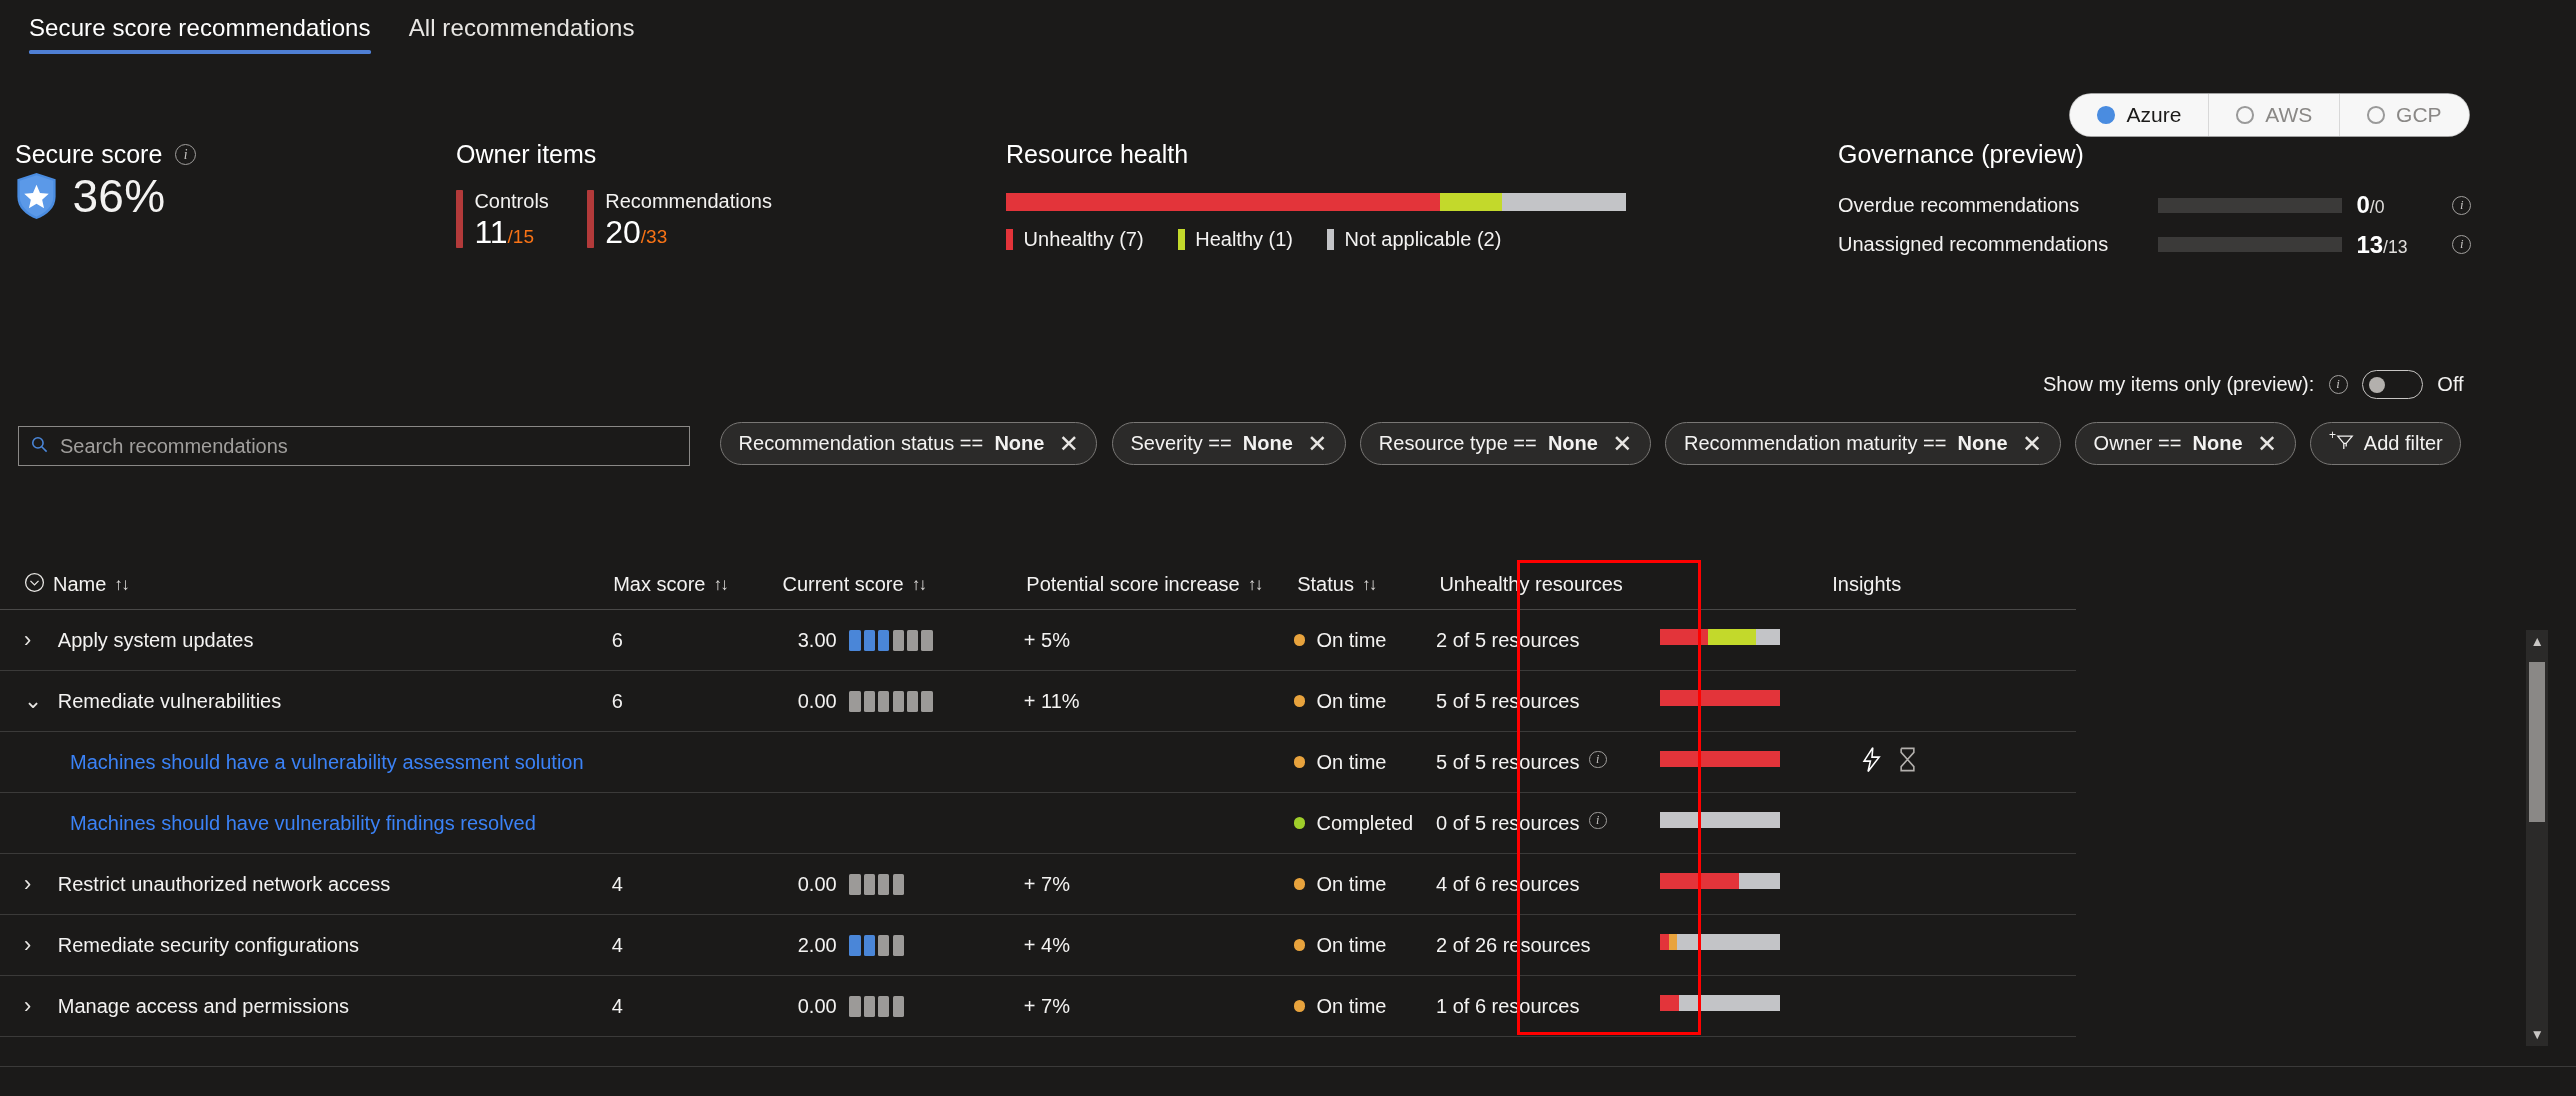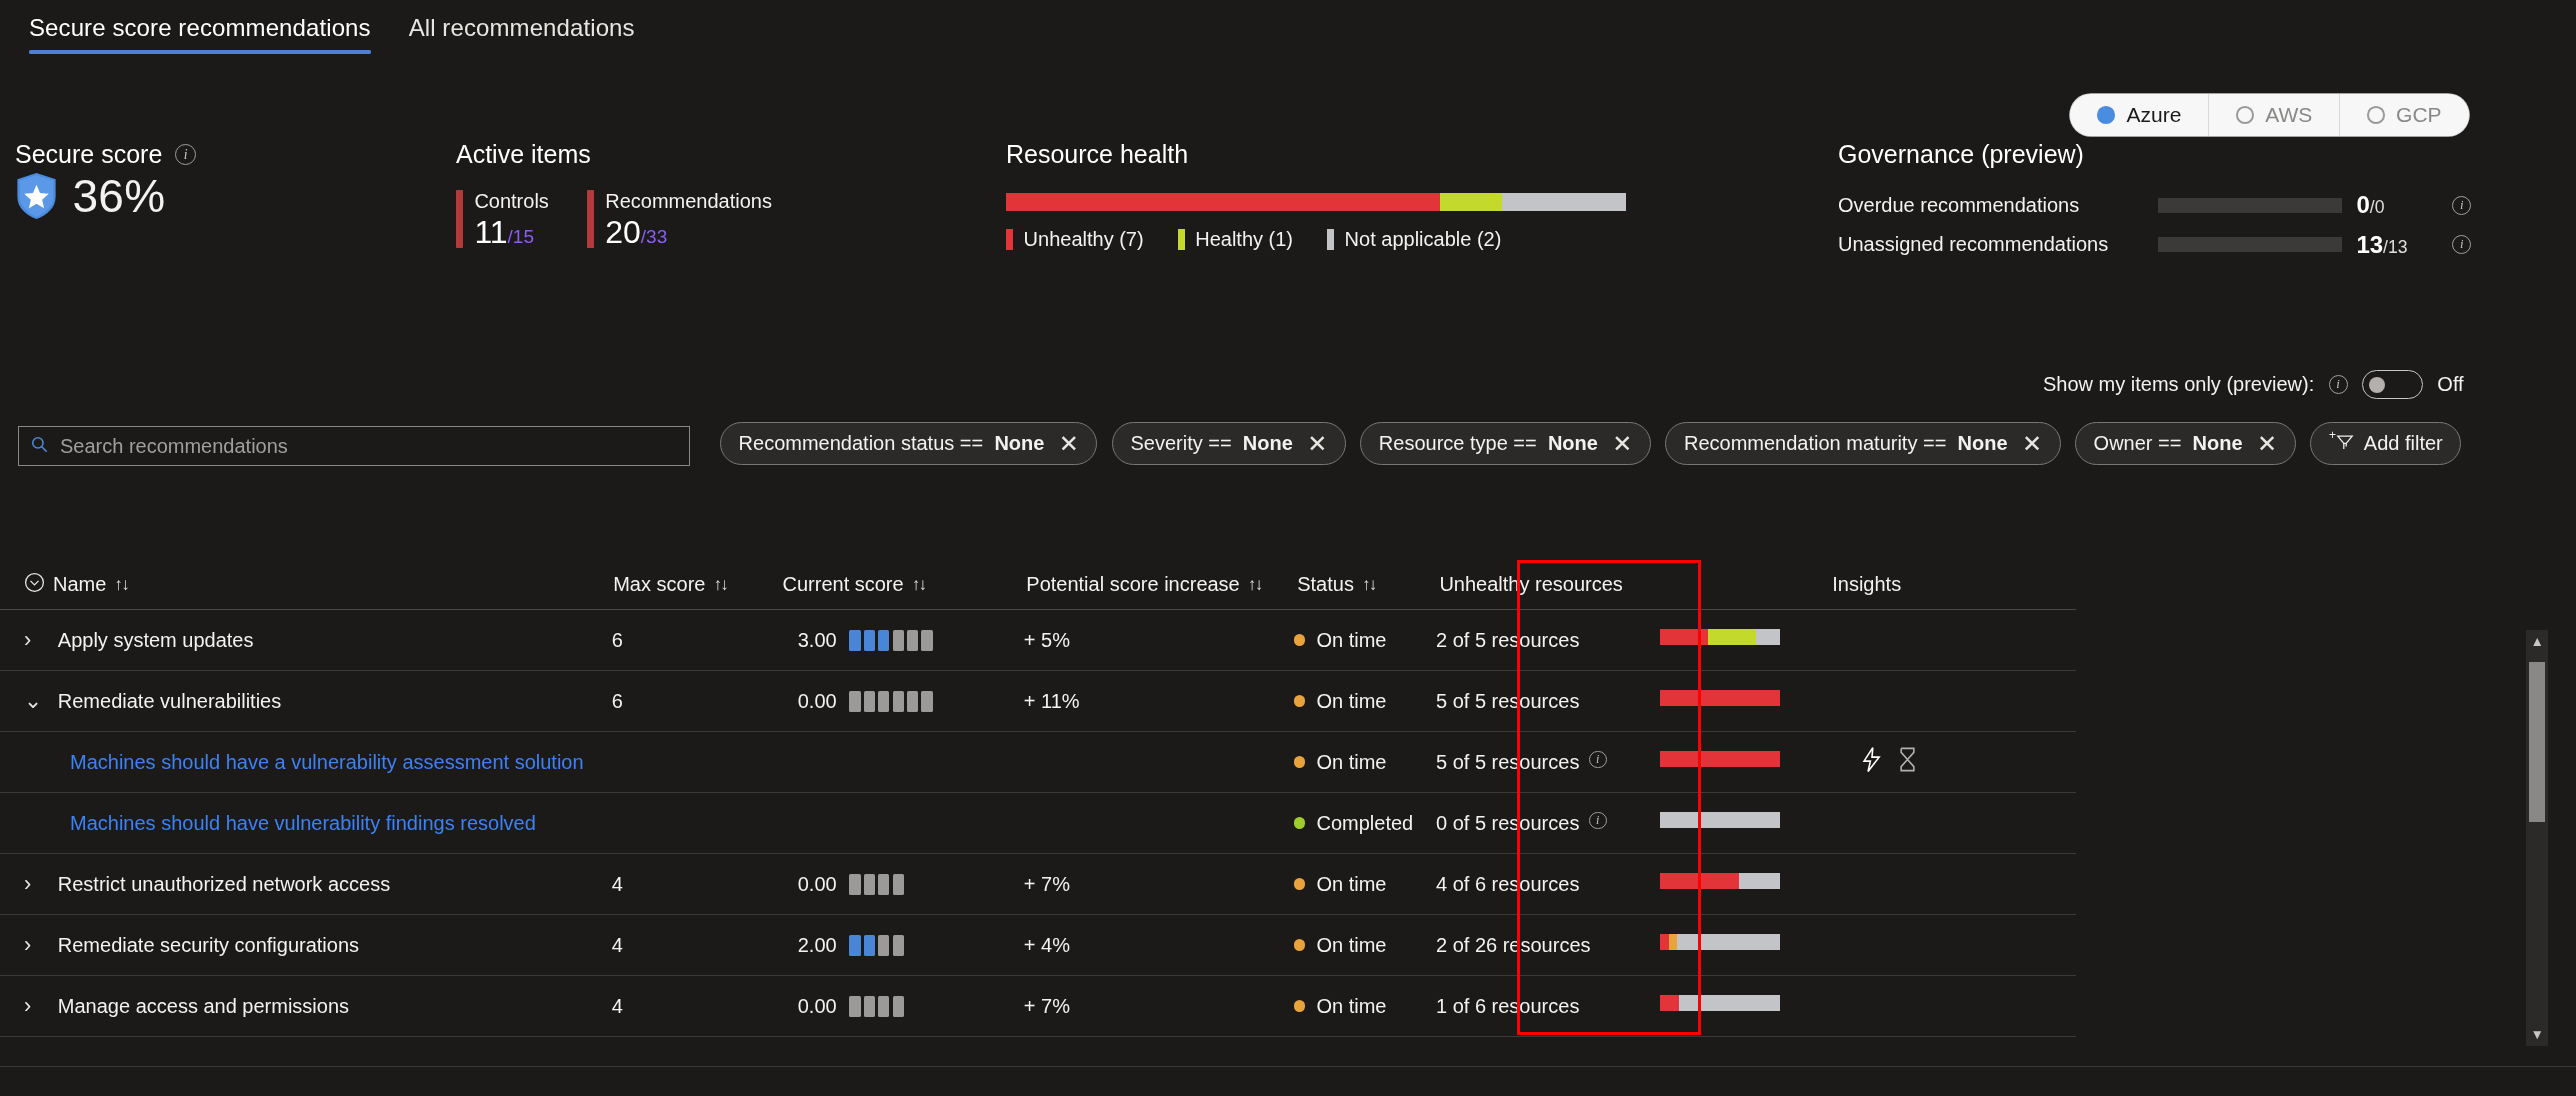--- a/index.html
+++ b/index.html
@@ -55,21 +55,21 @@
   .shield { width: 43px; height: 50px; position: relative; }
   .score-pct { font-size: 46px; font-weight: 400; color: #f3f2f1; letter-spacing: 0.4px; }
 
   
   .blk-active { position: absolute; left: 456px; top: 4px; }
   .ai-row { display: flex; gap: 38px; margin-top: 21px; }
   .ai-item { display: flex; gap: 11.2px; }
   .ai-bar { width: 7.2px; background: #b33a3a; border-radius: 0.8px; }
   .ai-lab { font-size: 20px; color: #f3f2f1; line-height: 1.15; }
   .ai-val { font-size: 32px; color: #ffffff; margin-top: 3.2px; line-height: 1; }
-  .ai-val .den { font-size: 19px; color: #8b5cf6; }
+  .ai-val .den { font-size: 19px; color: #f97316; }
 
   
   .blk-health { position: absolute; left: 1006px; top: 4px; }
   .hp-bar { display: flex; width: 620px; height: 17.6px; margin-top: 24px; }
   .hp-seg { height: 100%; }
   .hp-legend { display: flex; gap: 34px; margin-top: 17.6px; }
   .hp-li { display: flex; align-items: center; gap: 10.4px; font-size: 20px; color: #f3f2f1; }
   .hp-key { width: 7.2px; height: 21px; }
 
   
@@ -212,21 +212,21 @@
             <path d="M27 2 L51 10 L51 32 C51 46 40 55 27 60 C14 55 3 46 3 32 L3 10 Z" fill="#4a8ce0"></path>
             <path d="M27 5 L48 12 L48 32 C48 44 38 52 27 57 C16 52 6 44 6 32 L6 12 Z" fill="#5b99e8"></path>
             <path d="M27 17 L31.4 27.2 L42.4 28.2 L34.1 35.6 L36.5 46.4 L27 40.7 L17.5 46.4 L19.9 35.6 L11.6 28.2 L22.6 27.2 Z" fill="#ffffff"></path>
           </svg>
         </span>
         <span class="score-pct">36%</span>
       </div>
     </div>
 
     <div class="blk-active">
-      <div class="sec-title">Active items</div>
+      <div class="sec-title">Owner items</div>
       <div class="ai-row">
         <div class="ai-item">
           <div class="ai-bar"></div>
           <div>
             <div class="ai-lab">Controls</div>
             <div class="ai-val"><span>11</span><span class="den">/15</span></div>
           </div>
         </div>
         <div class="ai-item">
           <div class="ai-bar"></div>

